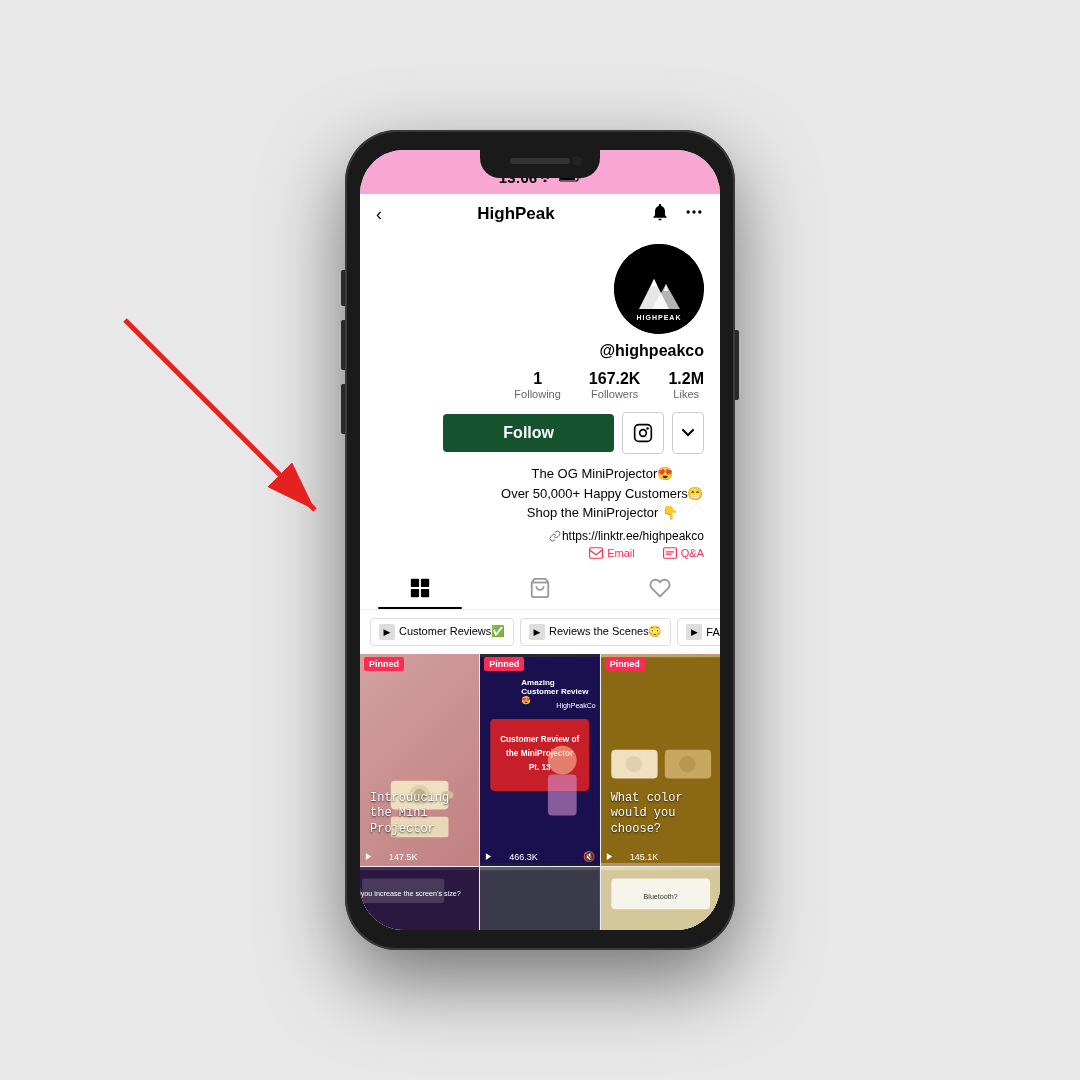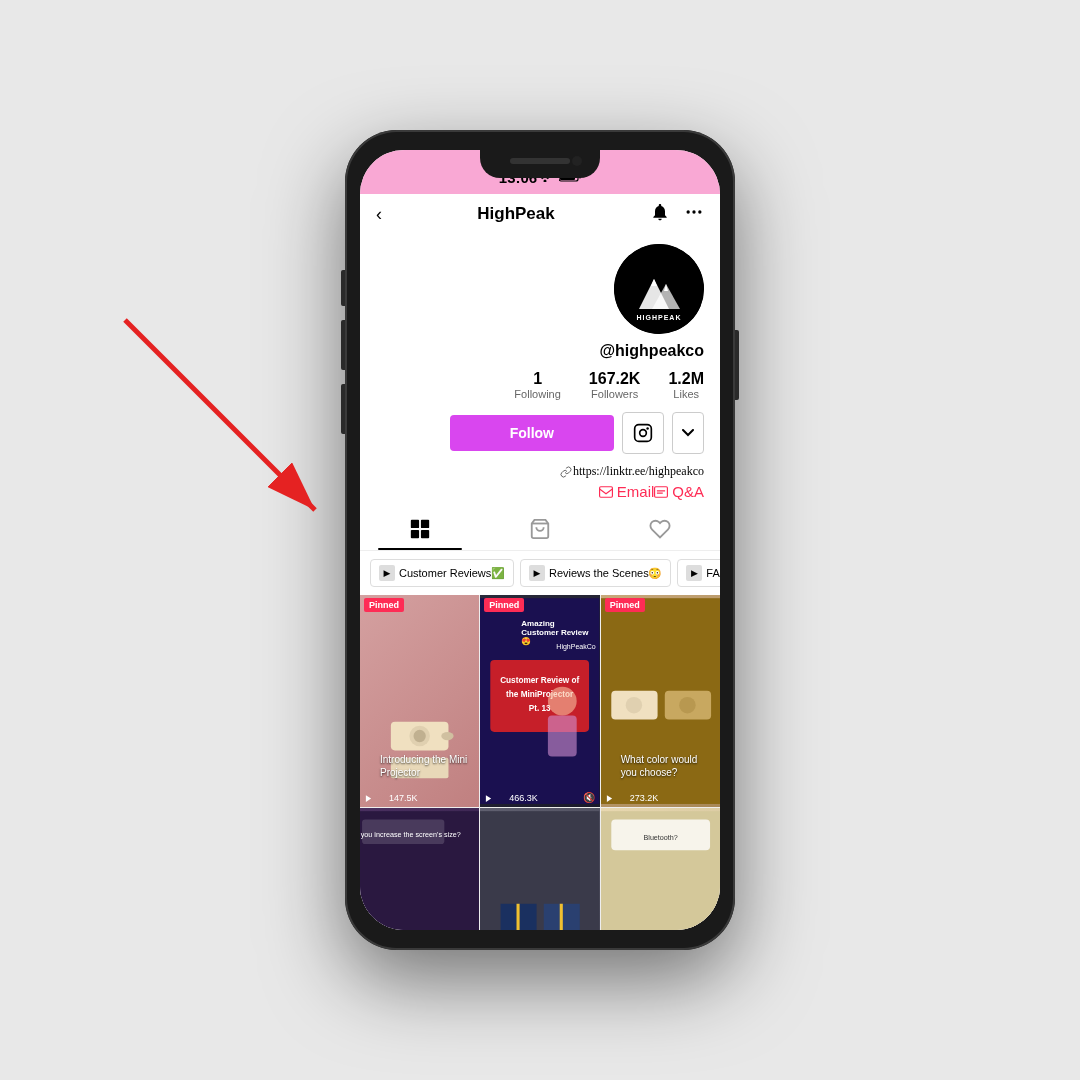--- a/index.html
+++ b/index.html
@@ -232,26 +232,26 @@
     }
 
     
     .action-row {
       display: flex;
       gap: 8px;
       margin-bottom: 10px;
       align-items: center;
     }
     .follow-btn {
-      background: #d946ef;
+      background: #14532d;
       color: #fff;
       border: none;
       border-radius: 4px;
       padding: 10px 60px;
-      font-size: 14px;
+      font-size: 16px;
       font-weight: 600;
       cursor: pointer;
     }
     .icon-box {
       width: 42px;
       height: 42px;
       border: 1.5px solid #ccc;
       border-radius: 4px;
       display: flex;
       align-items: center;
@@ -279,26 +279,25 @@
       line-height: 1.5;
       margin-bottom: 6px;
     }
     .bio-link {
       color: #000;
       font-size: 12px;
       margin-bottom: 4px;
       display: flex;
       align-items: center;
       gap: 1px;
-      font-family: Liberation Serif, serif;
     }
     .bio-actions {
       display: flex;
-      gap: 0;
-      font-size: 15px;
+      gap: 28px;
+      font-size: 11px;
       color: #fe2c55;
       margin-bottom: 8px;
     }
     .bio-action {
       display: flex;
       align-items: center;
       gap: 4px;
     }
 
     
@@ -383,27 +382,28 @@
       background: #fe2c55;
       color: #fff;
       font-size: 9px;
       font-weight: 600;
       padding: 2px 5px;
       border-radius: 2px;
     }
     .video-title-overlay {
       position: absolute;
       bottom: 24px;
-      left: 16px;
+      left: 6px;
       right: 0;
       padding: 4px;
-      font-size: 10px;
+      font-size: 12px;
       color: #fff;
       text-shadow: 0 1px 2px rgba(0,0,0,0.8);
       line-height: 1.3;
+      font-family: Liberation Mono, monospace;
     }
     .video-stats {
       position: absolute;
       bottom: 4px;
       left: 4px;
       display: flex;
       align-items: center;
       gap: 16px;
       font-size: 9px;
       color: #fff;
@@ -559,20 +559,25 @@
                   <circle cx="17.5" cy="6.5" r="1.5" fill="#000"></circle>
                 </svg>
             </div>
             <div class="dropdown-box">
               <svg width="12" height="8" viewBox="0 0 12 8">
                   <path d="M1 1l5 5 5-5" stroke="#000" stroke-width="2" fill="none" stroke-linecap="round"></path>
                 </svg>
             </div>
           </div>
 
+          <div class="bio">
+            <div>The OG MiniProjector😍</div>
+            <div>Over 50,000+ Happy Customers😁</div>
+            <div>Shop the MiniProjector 👇</div>
+          </div>
 
           <div class="bio-link">
             <svg width="12" height="12" viewBox="0 0 24 24">
                 <path d="M10 13a5 5 0 0 0 7.54.54l3-3a5 5 0 0 0-7.07-7.07l-1.72 1.71" fill="none" stroke="#666" stroke-width="2"></path>
                 <path d="M14 11a5 5 0 0 0-7.54-.54l-3 3a5 5 0 0 0 7.07 7.07l1.71-1.71" fill="none" stroke="#666" stroke-width="2"></path>
               </svg>
             <span>https://linktr.ee/highpeakco</span>
           </div>
 
           <div class="bio-actions">
@@ -692,21 +697,21 @@
                 <rect x="62" y="90" width="45" height="28" rx="4" fill="#c8a860"></rect>
                 <circle cx="84" cy="104" r="8" fill="#b89850"></circle>
               </svg>
             </div>
             <div class="pinned-badge">Pinned</div>
             <div class="video-title-overlay">What color would you choose?</div>
             <div class="video-stats">
               <svg width="9" height="9" viewBox="0 0 24 24">
                   <polygon points="5,3 19,12 5,21" fill="#fff"></polygon>
                 </svg>
-              <span>273.2K</span>
+              <span>145.1K</span>
             </div>
           </div>
 
           <div class="video-thumb bg-purple">
             <div class="thumb-content">
               <svg width="100%" height="100%" viewBox="0 0 116 200">
                 <rect x="0" y="0" width="116" height="200" fill="#2a1840"></rect>
 
                 <rect x="2" y="8" width="80" height="24" rx="3" fill="rgba(255,255,255,0.15)"></rect>
                 <text x="42" y="25" text-anchor="middle" font-size="7" fill="#fff">Can you increase the screen's size?</text>

